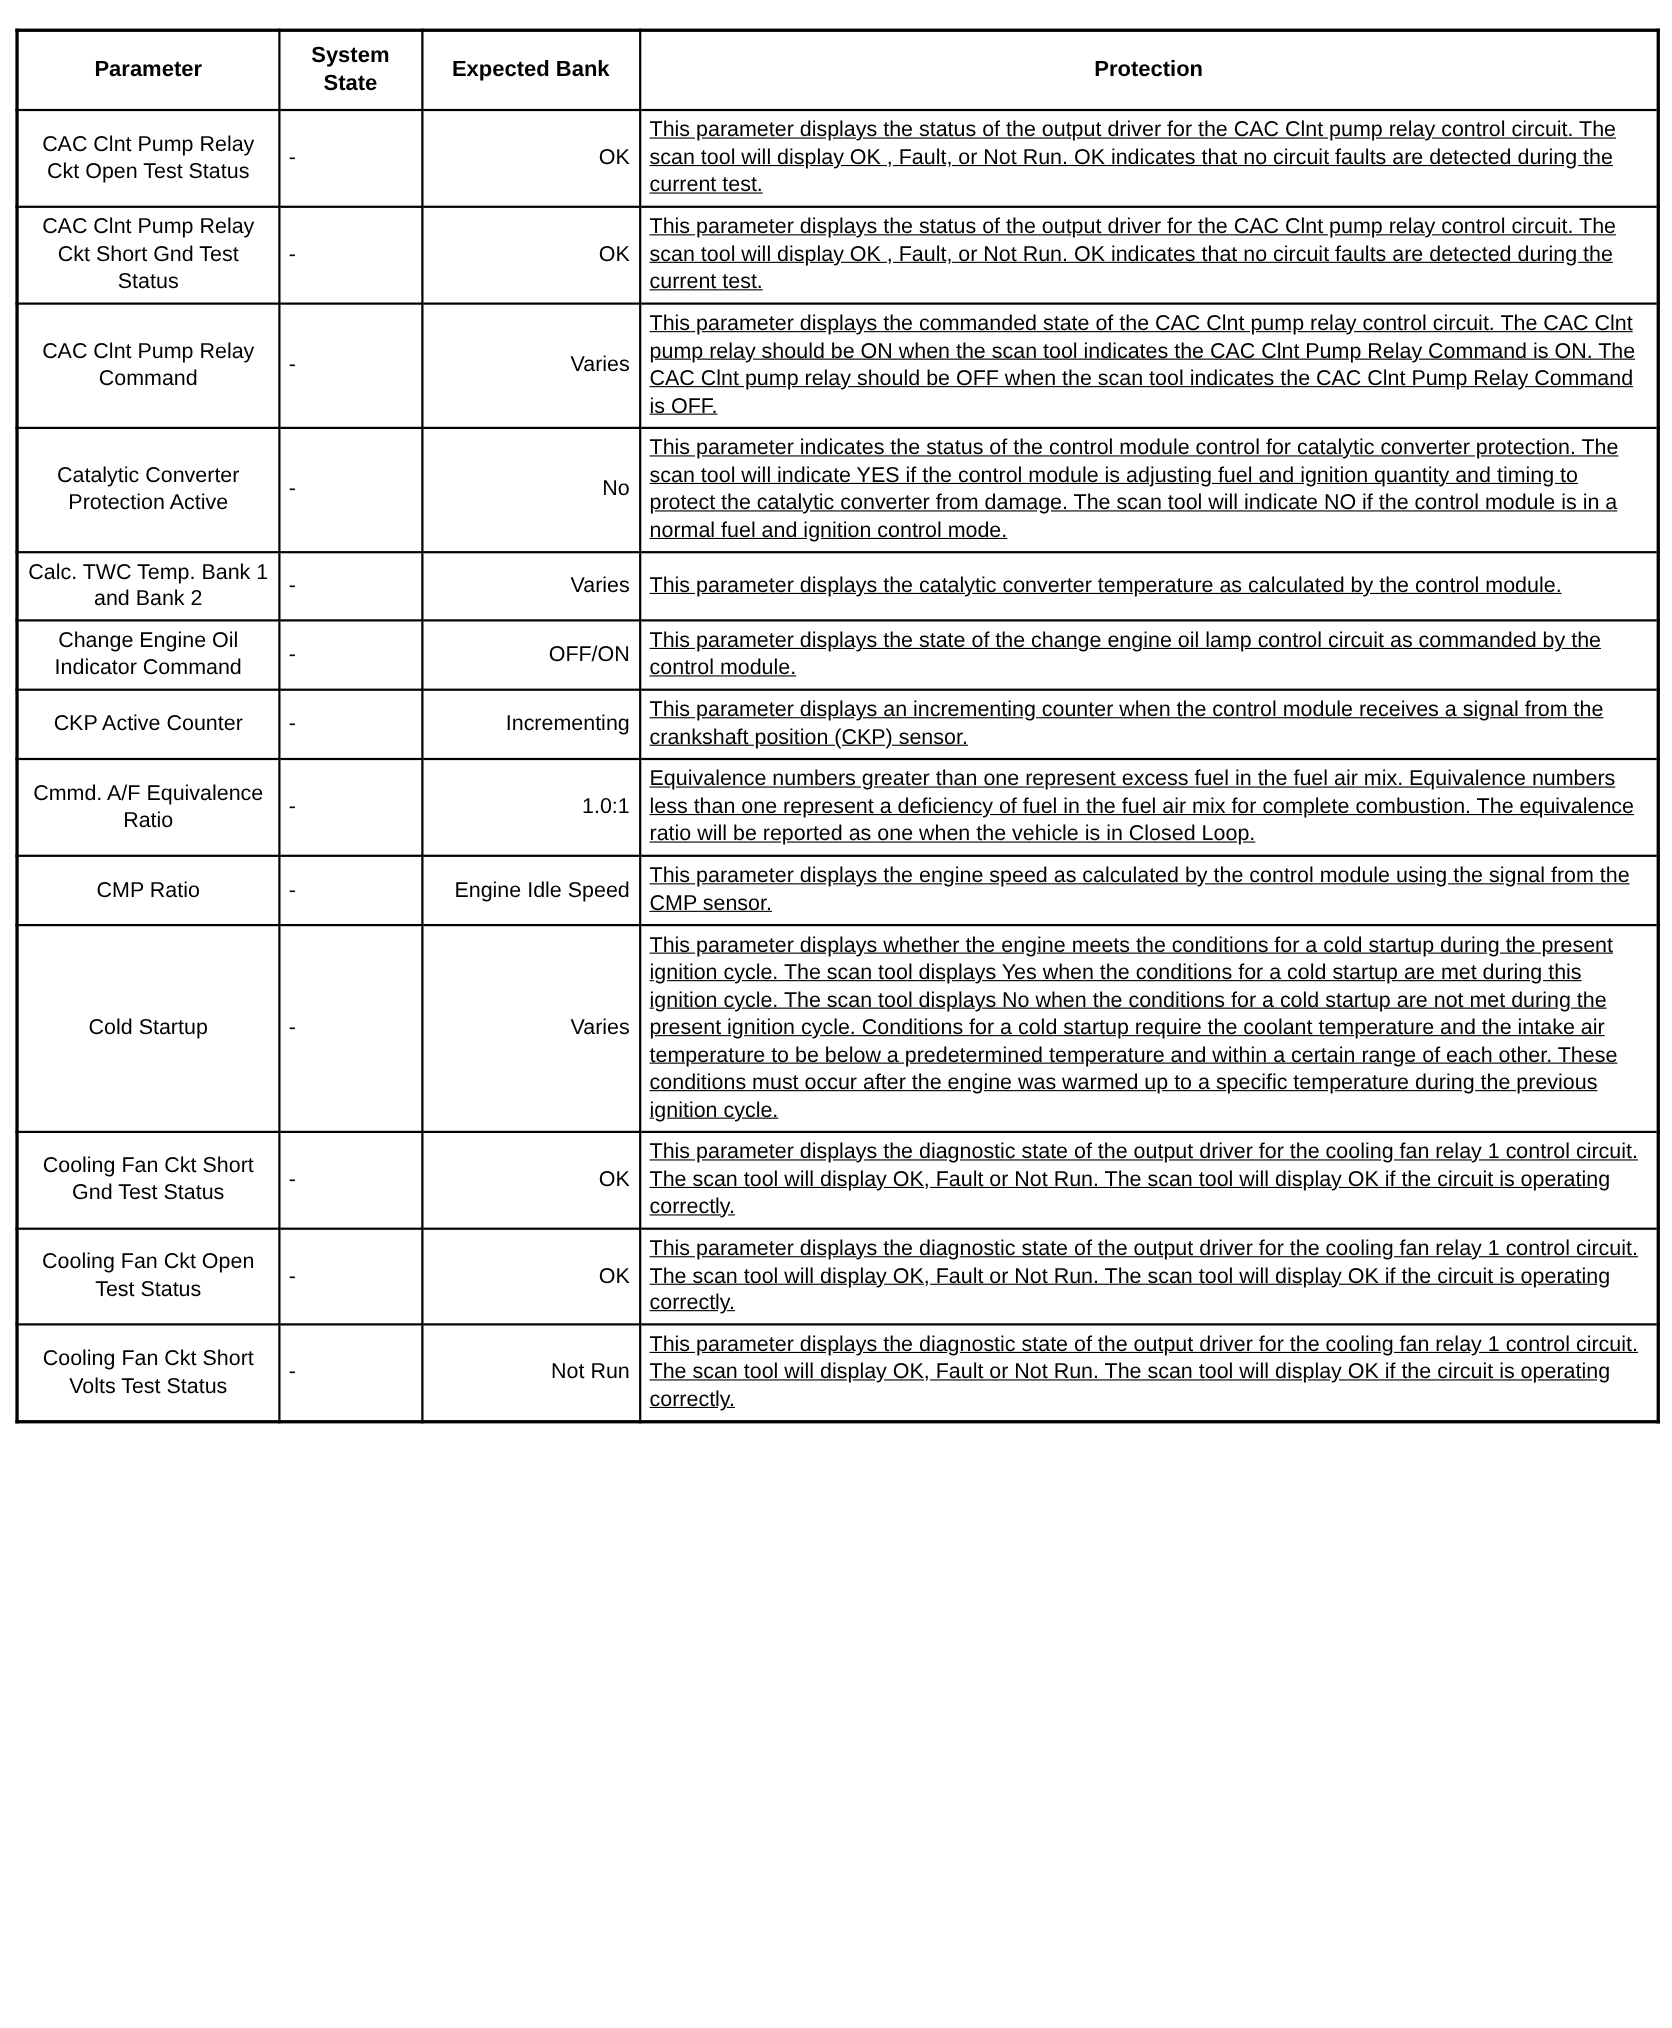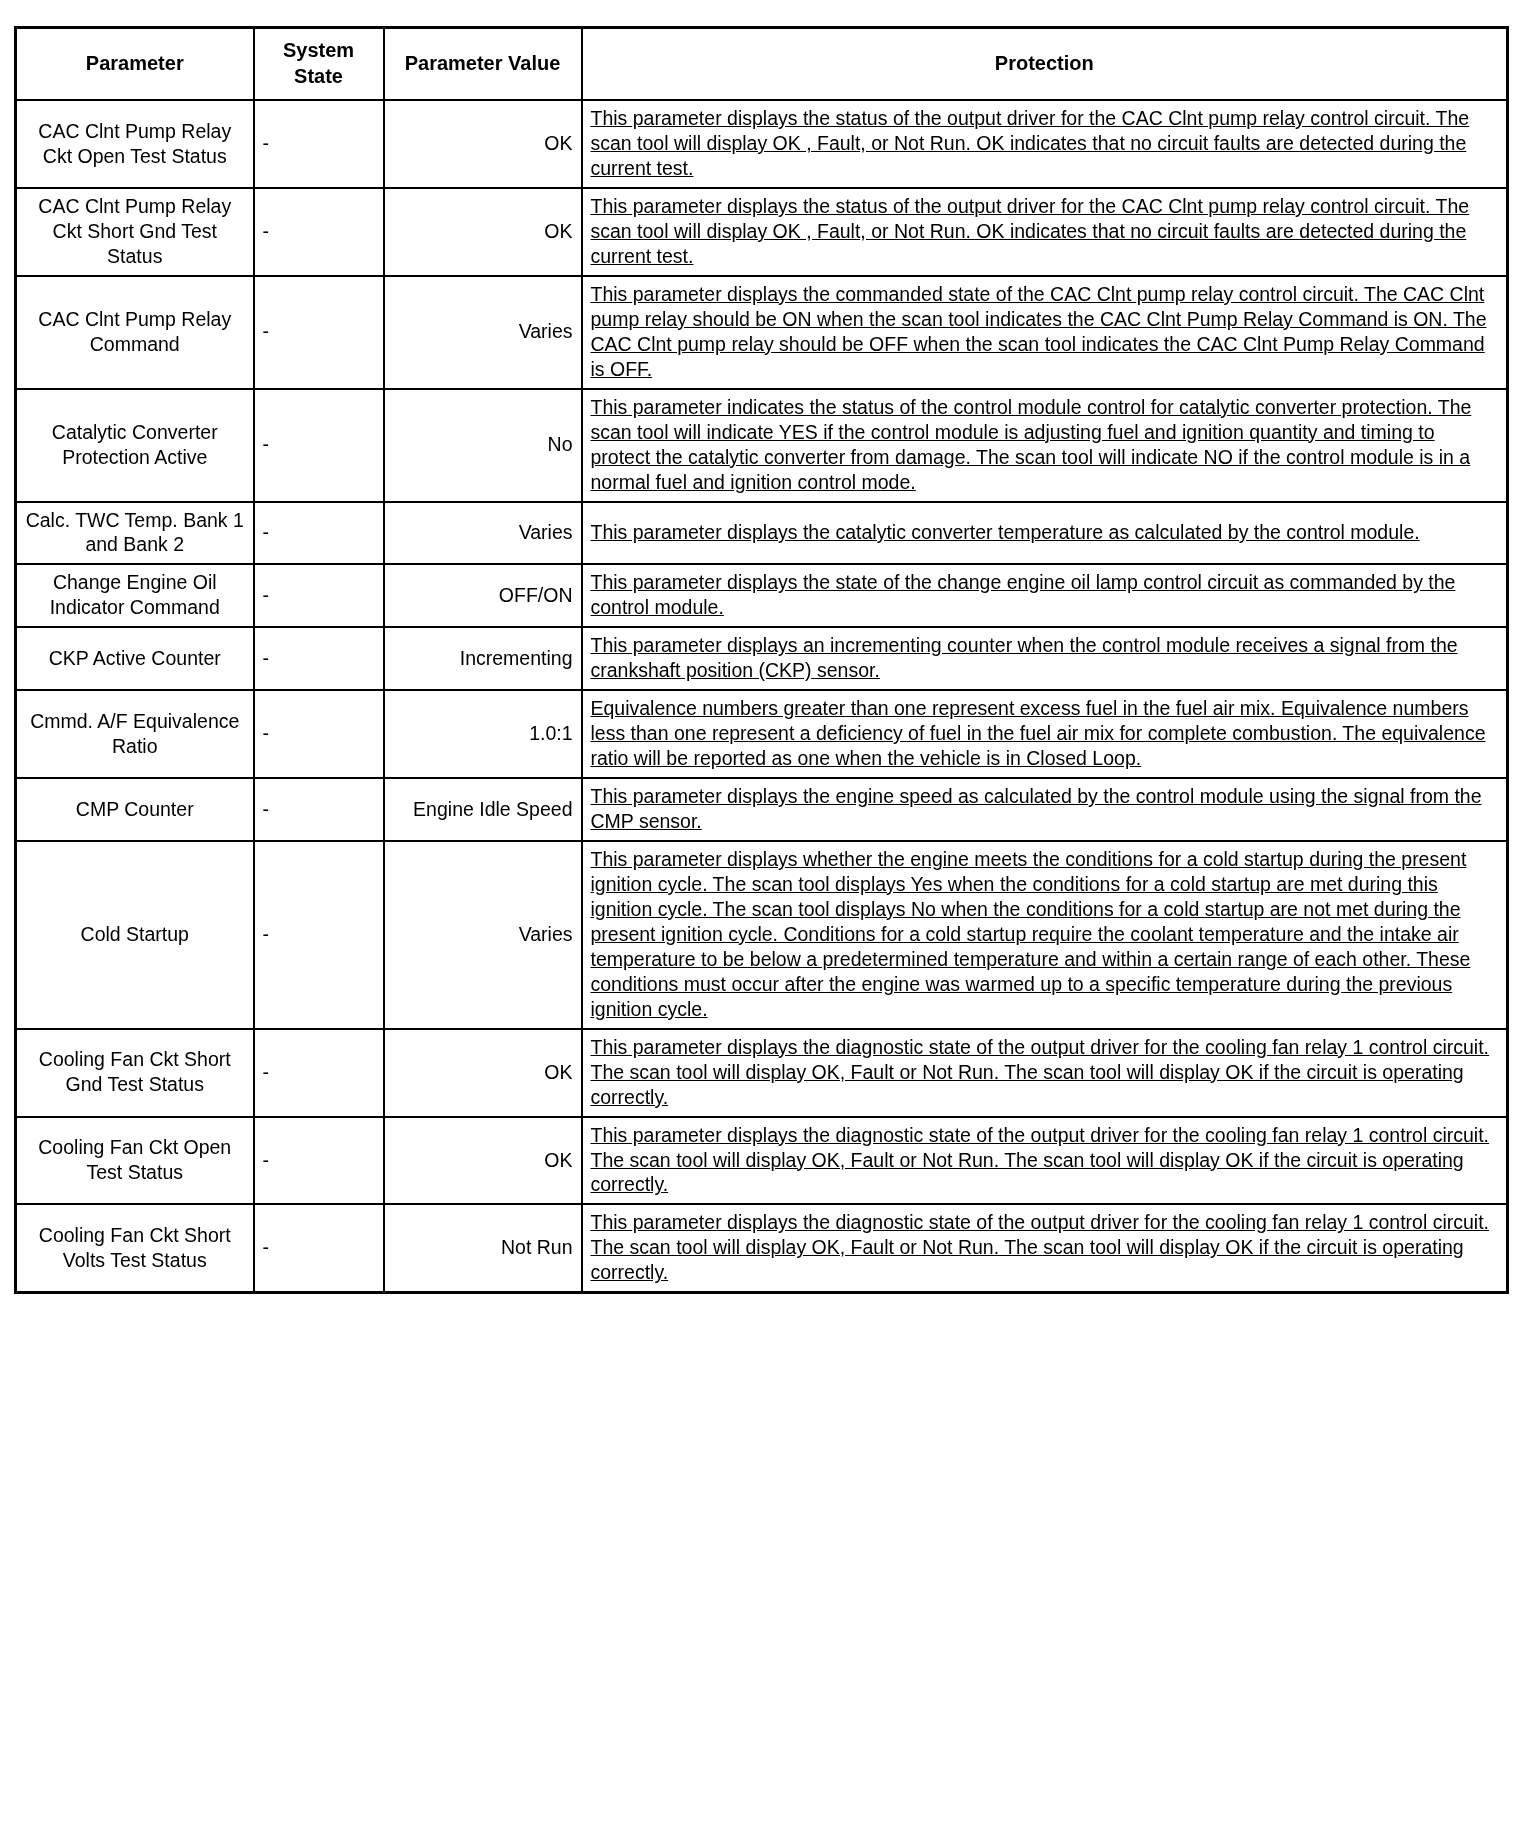--- a/index.html
+++ b/index.html
@@ -55,21 +55,21 @@
     <colgroup>
       <col class="c-param">
       <col class="c-state">
       <col class="c-value">
       <col class="c-desc">
     </colgroup>
     <thead>
       <tr>
         <th>Parameter</th>
         <th>System State</th>
-        <th>Parameter Value</th>
+        <th>Expected Bank</th>
         <th>Protection</th>
       </tr>
     </thead>
     <tbody id="table-body">
         <tr>
           <td class="param">CAC Clnt Pump Relay Ckt Open Test Status</td>
           <td class="state">-</td>
           <td class="value">OK</td>
           <td class="desc">This parameter displays the status of the output driver for the CAC Clnt pump relay control circuit. The scan tool will display OK , Fault, or Not Run. OK indicates that no circuit faults are detected during the current test.</td>
         </tr>
@@ -109,21 +109,21 @@
           <td class="value">Incrementing</td>
           <td class="desc">This parameter displays an incrementing counter when the control module receives a signal from the crankshaft position (CKP) sensor.</td>
         </tr>
         <tr>
           <td class="param">Cmmd. A/F Equivalence Ratio</td>
           <td class="state">-</td>
           <td class="value">1.0:1</td>
           <td class="desc">Equivalence numbers greater than one represent excess fuel in the fuel air mix. Equivalence numbers less than one represent a deficiency of fuel in the fuel air mix for complete combustion. The equivalence ratio will be reported as one when the vehicle is in Closed Loop.</td>
         </tr>
         <tr>
-          <td class="param">CMP Counter</td>
+          <td class="param">CMP Ratio</td>
           <td class="state">-</td>
           <td class="value">Engine Idle Speed</td>
           <td class="desc">This parameter displays the engine speed as calculated by the control module using the signal from the CMP sensor.</td>
         </tr>
         <tr>
           <td class="param">Cold Startup</td>
           <td class="state">-</td>
           <td class="value">Varies</td>
           <td class="desc">This parameter displays whether the engine meets the conditions for a cold startup during the present ignition cycle. The scan tool displays Yes when the conditions for a cold startup are met during this ignition cycle. The scan tool displays No when the conditions for a cold startup are not met during the present ignition cycle. Conditions for a cold startup require the coolant temperature and the intake air temperature to be below a predetermined temperature and within a certain range of each other. These conditions must occur after the engine was warmed up to a specific temperature during the previous ignition cycle.</td>
         </tr>

